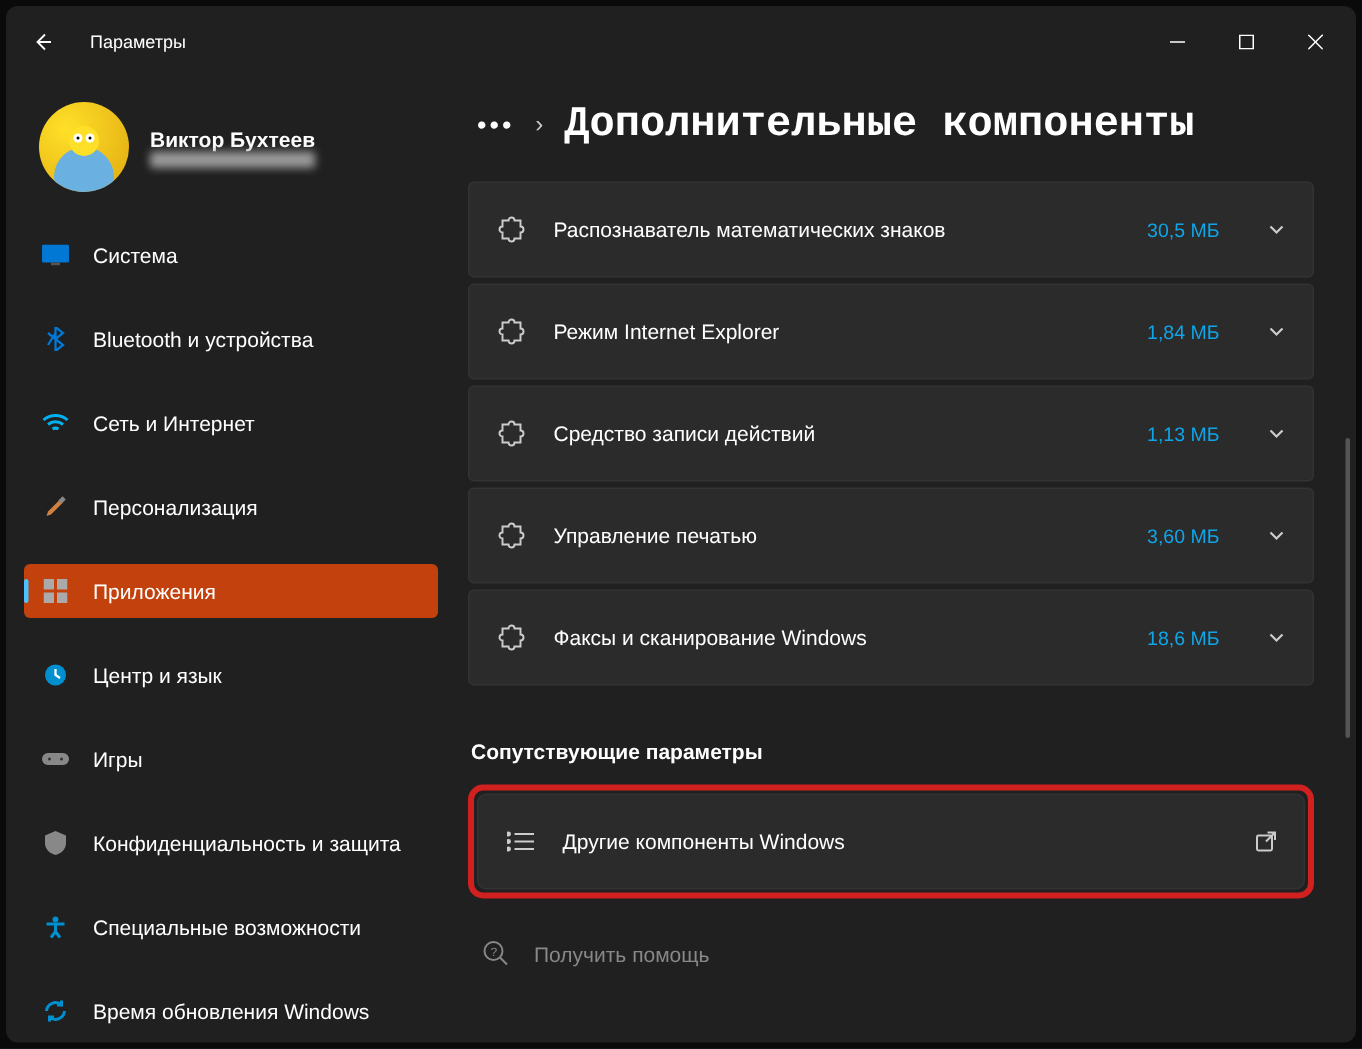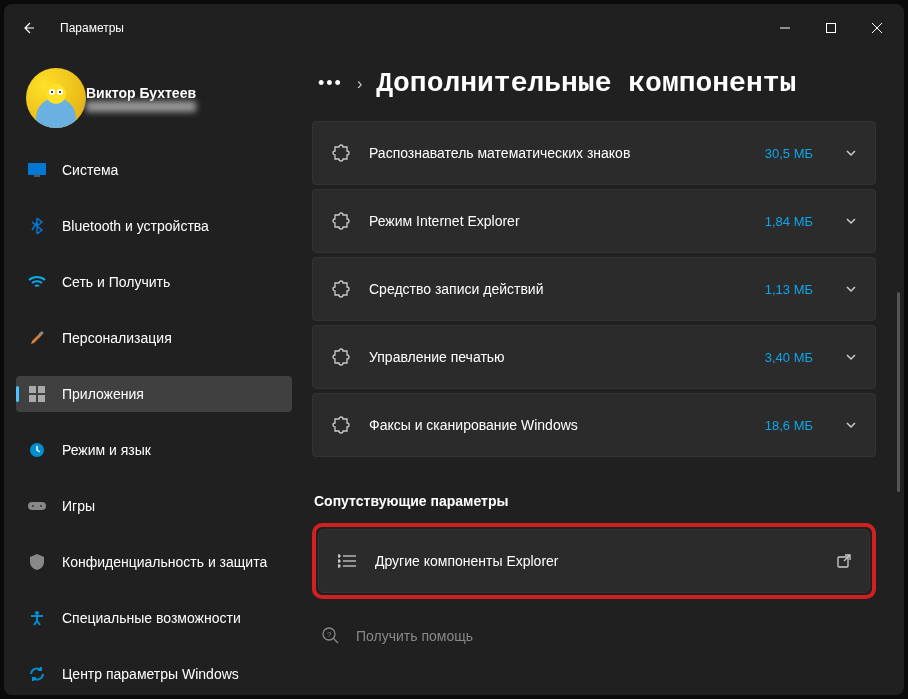--- a/index.html
+++ b/index.html
@@ -5,31 +5,31 @@
     * { box-sizing: border-box; margin: 0; padding: 0; font-family: 'Segoe UI', sans-serif; }
     body { background: #0a0a0a; width: 908px; height: 699px; overflow: hidden; }
     .window { width: 900px; height: 691px; margin: 4px; background: #202020; border-radius: 8px; display: flex; flex-direction: column; color: #fff; position: relative; }
     .titlebar { height: 48px; display: flex; align-items: center; padding: 0 4px; }
     .back-btn { width: 40px; height: 40px; display: flex; align-items: center; justify-content: center; cursor: pointer; }
     .title { font-size: 12px; margin-left: 12px; color: #fff; }
     .win-controls { margin-left: auto; display: flex; }
     .win-btn { width: 46px; height: 32px; display: flex; align-items: center; justify-content: center; cursor: pointer; }
     .body { display: flex; flex: 1; overflow: hidden; }
     .sidebar { width: 300px; padding: 0 12px 12px 12px; display: flex; flex-direction: column; gap: 4px; }
-    .profile { display: flex; align-items: center; padding: 16px 10px 20px 10px; }
+    .profile { display: flex; align-items: center; gap: 14px; padding: 16px 10px 20px 10px; }
     .avatar { width: 60px; height: 60px; border-radius: 50%; background: radial-gradient(circle at 30% 30%, #ffe028, #e0a810); display: flex; align-items: center; justify-content: center; overflow: hidden; position: relative; }
     .avatar::after { content:''; position:absolute; width:40px; height:40px; background:#6ab0e0; border-radius:50%; top:30px; }
     .avatar svg { position: relative; z-index: 1; }
     .profile-info .name { font-size: 14px; font-weight: 600; }
     .profile-info .email { font-size: 12px; color: #888; filter: blur(3px); }
     .search { display: flex; align-items: center; background: #2d2d2d; border-bottom: 1px solid #555; border-radius: 4px; height: 34px; padding: 0 12px; margin: 0 6px 16px 6px; }
     .search input { flex: 1; background: transparent; border: none; outline: none; color: #ccc; font-size: 14px; }
     .nav { display: flex; flex-direction: column; gap: 20px; }
     .nav-item { display: flex; align-items: center; gap: 16px; height: 36px; padding: 0 12px; border-radius: 4px; cursor: pointer; font-size: 14px; position: relative; }
-    .nav-item.active { background: #404040; }
+    .nav-item.active { background: #c2410c; }
     .nav-item.active::before { content:''; position:absolute; left:0; top:10px; bottom:10px; width:3px; background:#4cc2ff; border-radius:2px; }
     .nav-icon { width: 18px; height: 18px; display: flex; align-items: center; justify-content: center; font-size: 16px; }
     .main { flex: 1; padding: 16px 28px 16px 8px; overflow-y: auto; position: relative; }
     .page-header { display: flex; align-items: center; gap: 14px; margin-bottom: 22px; padding-left: 6px; }
     .ellipsis { font-size: 18px; letter-spacing: 2px; color: #fff; cursor: pointer; }
     .crumb-sep { font-size: 16px; color: #ccc; }
     .page-title { font-size: 28px; font-weight: 600; font-family: Liberation Mono, monospace; }
     .card-list { display: flex; flex-direction: column; gap: 4px; margin-bottom: 36px; }
     .card { background: #2b2b2b; border: 1px solid #333; border-radius: 4px; height: 64px; display: flex; align-items: center; padding: 16px 18px; cursor: pointer; gap: 18px; }
     .card-icon { width: 20px; display:flex; align-items:center; justify-content:center; }
@@ -111,21 +111,21 @@
               </svg>
             </span>
             <span>Bluetooth и устройства</span>
           </div>
         <div class="nav-item">
             <span class="nav-icon">
               <svg width="18" height="14" fill="none" stroke="#00b0f0" stroke-width="2">
                 <path d="M1 5a12 12 0 0116 0M4 8a8 8 0 0110 0M7 11a4 4 0 014 0"></path>
               </svg>
             </span>
-            <span>Сеть и Получить</span>
+            <span>Сеть и Интернет</span>
           </div>
         <div class="nav-item">
             <span class="nav-icon">
               <svg width="16" height="16">
                 <path d="M2 14l3-1 8-8-2-2-8 8-1 3z" fill="#d08040"></path>
                 <rect x="11" y="1" width="3" height="4" transform="rotate(45 12 3)" fill="#888"></rect>
               </svg>
             </span>
             <span>Персонализация</span>
           </div>
@@ -140,21 +140,21 @@
             </span>
             <span>Приложения</span>
           </div>
         <div class="nav-item">
             <span class="nav-icon">
               <svg width="16" height="16" fill="none" stroke="#0090d0" stroke-width="1.5">
                 <circle cx="8" cy="8" r="7" fill="#0090d0" stroke="none"></circle>
                 <path d="M8 4v4l3 2" stroke="#fff"></path>
               </svg>
             </span>
-            <span>Режим и язык</span>
+            <span>Центр и язык</span>
           </div>
         <div class="nav-item">
             <span class="nav-icon">
               <svg width="18" height="12" fill="#888">
                 <rect x="0" y="2" width="18" height="8" rx="4"></rect>
                 <circle cx="5" cy="6" r="1" fill="#333"></circle>
                 <circle cx="13" cy="6" r="1" fill="#333"></circle>
               </svg>
             </span>
             <span>Игры</span>
@@ -176,21 +176,21 @@
             </span>
             <span>Специальные возможности</span>
           </div>
         <div class="nav-item">
             <span class="nav-icon">
               <svg width="16" height="16" fill="none" stroke="#0090d0" stroke-width="2">
                 <path d="M2 8a6 6 0 0110-4M14 8a6 6 0 01-10 4"></path>
                 <path d="M12 1v3h-3M4 15v-3h3" fill="#0090d0"></path>
               </svg>
             </span>
-            <span>Центр параметры Windows</span>
+            <span>Время обновления Windows</span>
           </div>
       </div>
     </div>
 
     <div class="main">
       <div class="page-header">
         <span class="ellipsis">•••</span>
         <span class="crumb-sep">›</span>
         <span class="page-title">Дополнительные компоненты</span>
       </div>
@@ -232,21 +232,21 @@
               <path d="M2 4l4 4 4-4"></path>
             </svg>
         </div>
         <div class="card">
           <span class="card-icon">
               <svg width="18" height="18" fill="none" stroke="#ccc" stroke-width="1.3">
                 <path d="M3 3h4a2 2 0 014 0h4v4a2 2 0 010 4v4h-4a2 2 0 01-4 0H3v-4a2 2 0 010-4V3z"></path>
               </svg>
             </span>
           <span class="card-label">Управление печатью</span>
-          <span class="card-size">3,40 МБ</span>
+          <span class="card-size">3,60 МБ</span>
           <svg width="12" height="12" fill="none" stroke="#ccc" stroke-width="1.5">
               <path d="M2 4l4 4 4-4"></path>
             </svg>
         </div>
         <div class="card">
           <span class="card-icon">
               <svg width="18" height="18" fill="none" stroke="#ccc" stroke-width="1.3">
                 <path d="M3 3h4a2 2 0 014 0h4v4a2 2 0 010 4v4h-4a2 2 0 01-4 0H3v-4a2 2 0 010-4V3z"></path>
               </svg>
             </span>
@@ -265,21 +265,21 @@
           <span class="card-icon">
               <svg width="18" height="16" fill="none" stroke="#ccc" stroke-width="1.3">
                 <line x1="5" y1="3" x2="18" y2="3"></line>
                 <line x1="5" y1="8" x2="18" y2="8"></line>
                 <line x1="5" y1="13" x2="18" y2="13"></line>
                 <circle cx="1" cy="3" r="1" fill="#ccc"></circle>
                 <circle cx="1" cy="8" r="1" fill="#ccc"></circle>
                 <circle cx="1" cy="13" r="1" fill="#ccc"></circle>
               </svg>
             </span>
-          <span class="card-label">Другие компоненты Explorer</span>
+          <span class="card-label">Другие компоненты Windows</span>
           <svg width="14" height="14" fill="none" stroke="#ccc" stroke-width="1.3">
               <rect x="1" y="3" width="10" height="10" rx="1"></rect>
               <path d="M8 1h5v5M13 1L7 7"></path>
             </svg>
         </div>
       </div>
 
       <div class="help-link">
         <svg width="18" height="18" fill="none" stroke="#888" stroke-width="1.3">
             <circle cx="7" cy="7" r="6"></circle>

